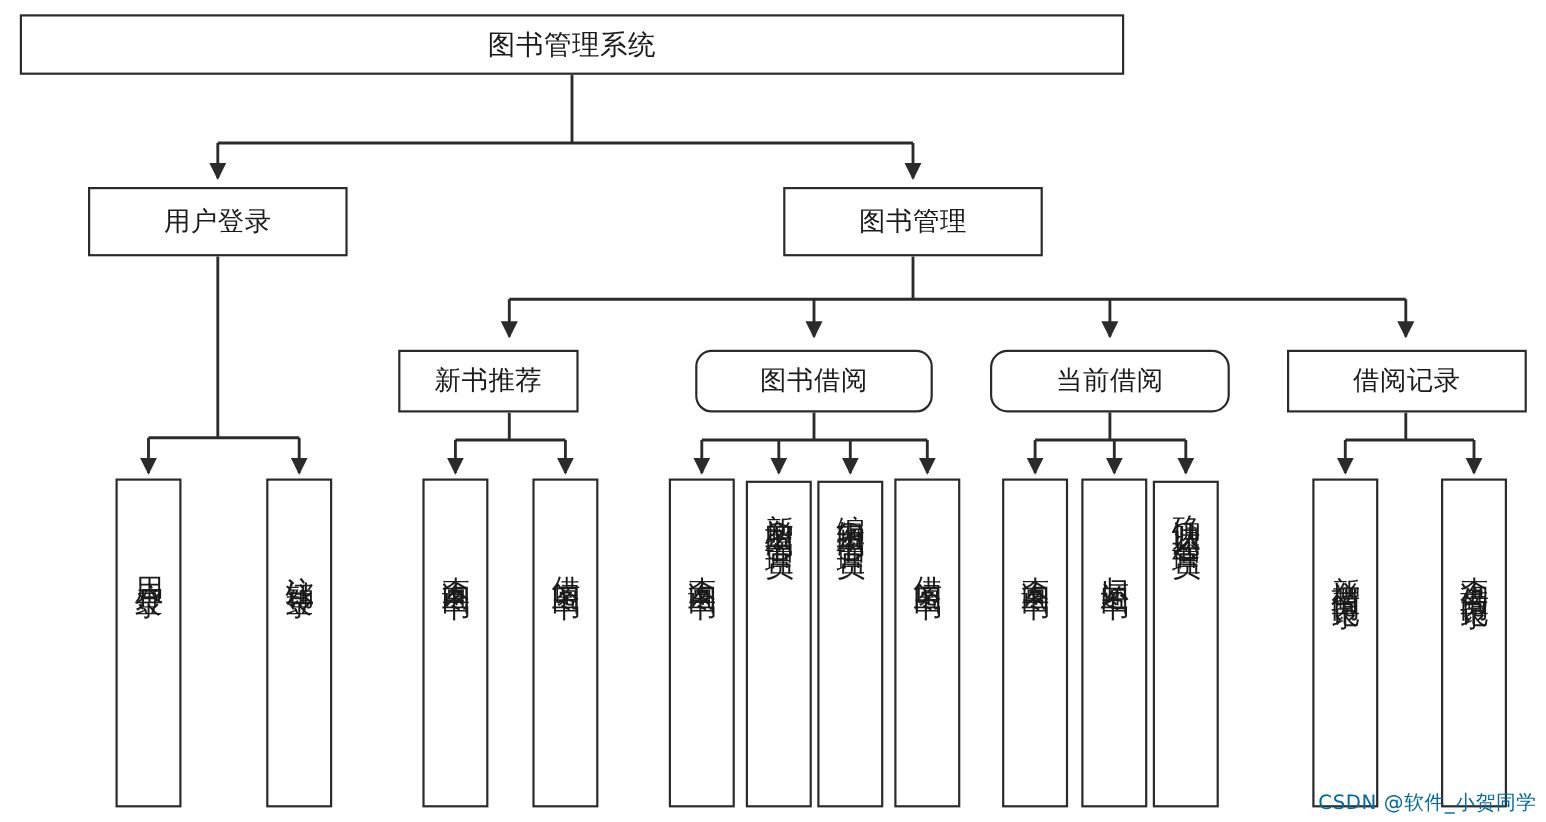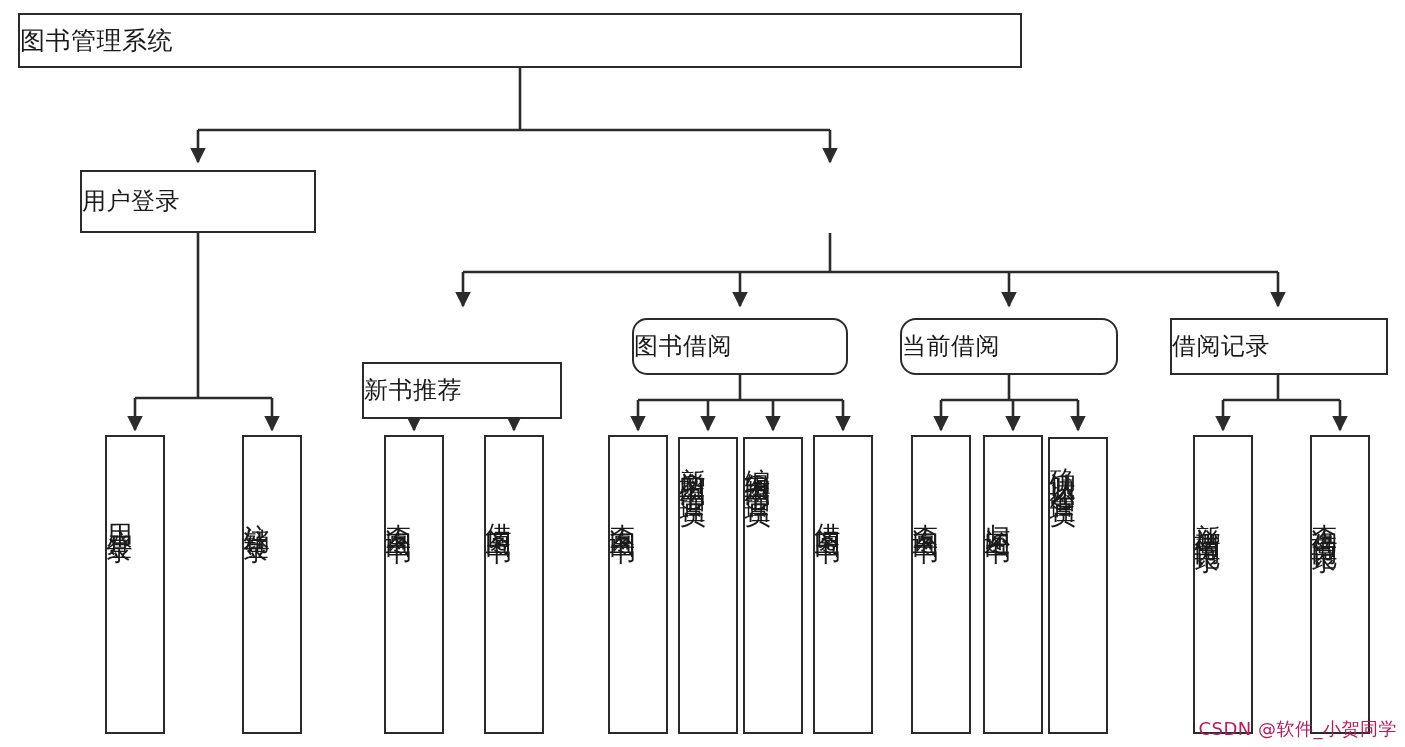--- a/index.html
+++ b/index.html
@@ -26,21 +26,21 @@
     height: 747px;
     pointer-events: none;
   }
   .node {
     position: absolute;
     box-sizing: border-box;
     border: 2.4px solid #2b2b2b;
     background: #ffffff;
     display: flex;
     align-items: center;
-    justify-content: flex-start;
+    justify-content: center;
     color: #1a1a1a;
   }
   .node .node-label {
     display: block;
     text-align: center;
     line-height: 1.02;
     letter-spacing: 0.5px;
   }
   
   .node.horiz .node-label {
@@ -64,21 +64,21 @@
     white-space: nowrap;
   }
   .node.vert.mid .node-label {
     margin-top: 58px;
   }
   #watermark {
     position: absolute;
     right: 8px;
     bottom: 6px;
     font-size: 18px;
-    color: #be185d;
+    color: #0369a1;
     letter-spacing: 0.5px;
     white-space: nowrap;
     user-select: none;
   }
 </style>
 </head>
 <body>
 
 <div id="diagram-root">
 
@@ -132,22 +132,25 @@
     </g>
   </svg>
 
   <div class="node horiz root" style="left:18px; top:13px; width:1004px; height:55px;">
     <span class="node-label">图书管理系统</span>
   </div>
 
   <div class="node horiz" style="left:80px; top:170px; width:236px; height:63px;">
     <span class="node-label">用户登录</span>
   </div>
-
-  <div class="node horiz" style="left:362px; top:318px; width:200px; height:57px;margin-top:44px;">
+  <div class="node horiz" style="left:712px; top:170px; width:236px; height:63px;">
+    <span class="node-label">图书管理</span>
+  </div>
+
+  <div class="node horiz" style="left:362px; top:318px; width:164px; height:57px;">
     <span class="node-label">新书推荐</span>
   </div>
   <div class="node horiz" style="left:632px; top:318px; width:216px; height:57px;border-radius:15px;">
     <span class="node-label">图书借阅</span>
   </div>
   <div class="node horiz" style="left:900px; top:318px; width:218px; height:57px;border-radius:16px;">
     <span class="node-label">当前借阅</span>
   </div>
   <div class="node horiz" style="left:1170px; top:318px; width:218px; height:57px;">
     <span class="node-label">借阅记录</span>

